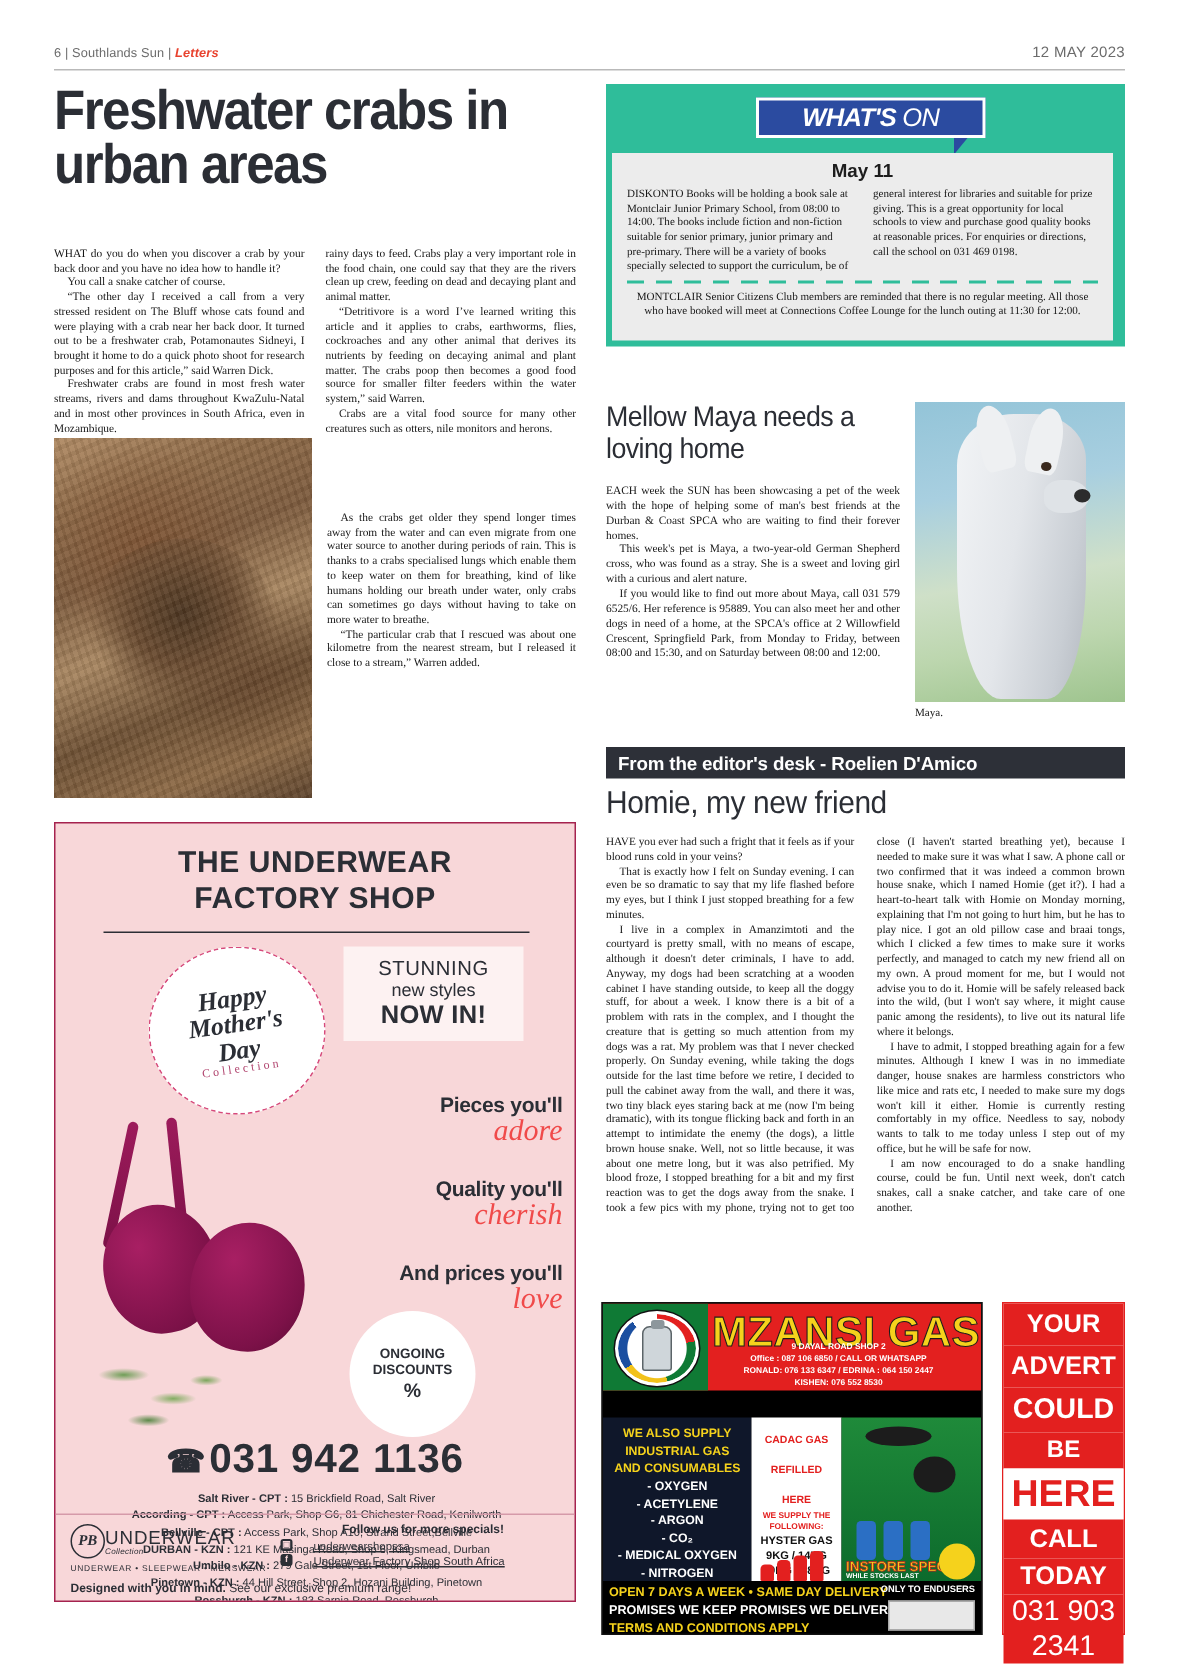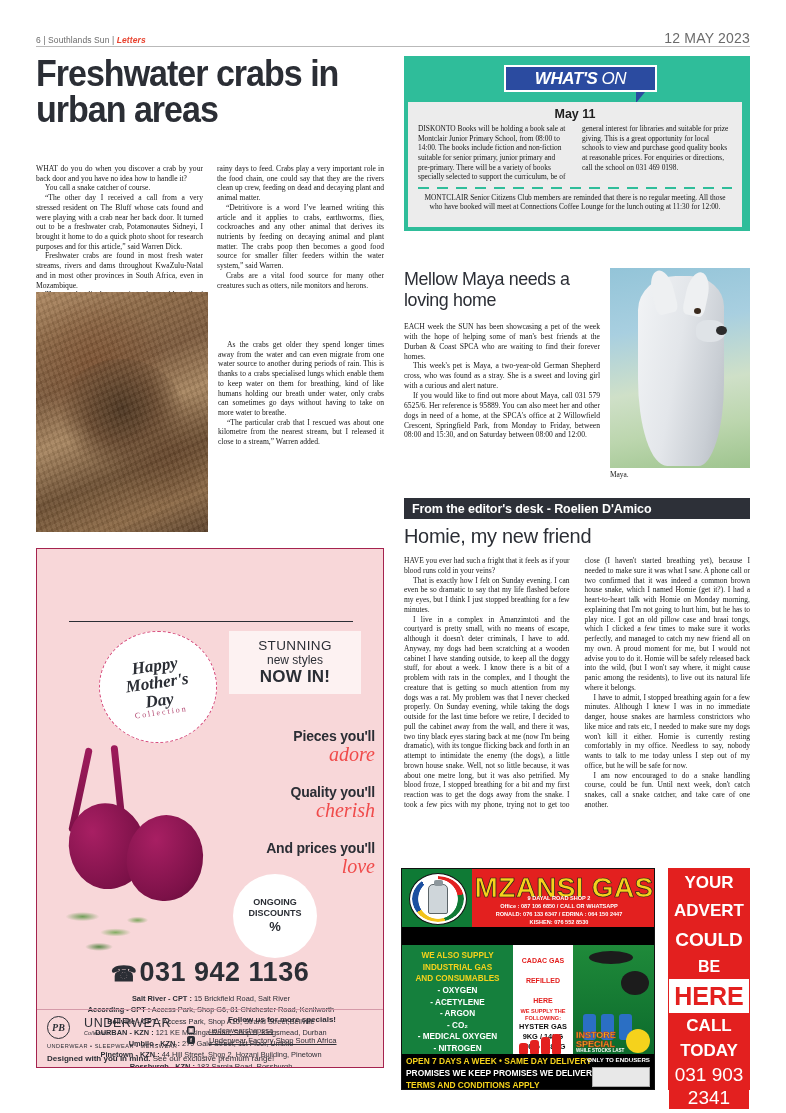--- a/index.html
+++ b/index.html
@@ -12,21 +12,21 @@
   .page { position: relative; width: 786px; height: 1113px; }
 
   
   .masthead {
     position: absolute; left: 36px; top: 30px; width: 714px; height: 16px;
     display: flex; justify-content: space-between; align-items: baseline;
     font-family: "Liberation Sans", sans-serif;
   }
   .mh-left { font-size: 8.5px; color: #6b6b6b; letter-spacing: .1px; }
   .mh-left .sec { color: #e8422e; font-style: italic; font-weight: bold; }
-  .mh-right { font-size: 14px; color: #6b6b6b; letter-spacing: .2px; text-align: right; }
+  .mh-right { font-size: 10px; color: #6b6b6b; letter-spacing: .2px; text-align: right; }
   .mh-rule {
     position: absolute; left: 36px; top: 46px; width: 714px;
     border-top: 1.2px solid #b9b9b9;
   }
 
   
   .headline {
     position: absolute; left: 36px; top: 56px; width: 345px;
     font-family: "Liberation Sans", sans-serif;
     font-weight: bold; font-size: 37px; line-height: 0.98;
@@ -95,21 +95,21 @@
     display: flex; align-items: center; justify-content: center;
   }
   .uw-badge-txt {
     font-family: "Liberation Serif", serif; font-style: italic;
     color: #2b2e35; font-size: 17px; line-height: 1.02;
     text-align: center; font-weight: bold; transform: rotate(-8deg);
   }
   .uw-badge-txt .sm { font-size: 8px; font-style: normal; letter-spacing: 2px;
     display: block; color: #b1456f; font-weight: normal; }
   .uw-stun {
-    position: absolute; left: 192px; top: 82px; width: 132px; height: 63px;
+    position: absolute; left: 192px; top: 82px; width: 120px; height: 63px;
     background: #fdf2f2; display: flex; flex-direction: column;
     align-items: center; justify-content: center;
     font-family: "Liberation Sans", sans-serif; color: #2b2e35;
   }
   .uw-stun .l1 { font-size: 13.5px; letter-spacing: .4px; }
   .uw-stun .l2 { font-size: 12px; }
   .uw-stun .l3 { font-size: 17px; font-weight: bold; letter-spacing: .2px; }
   .uw-bra {
     position: absolute; left: 16px; top: 196px; width: 162px; height: 210px;
   }
@@ -161,21 +161,21 @@
     text-align: center; font-family: "Liberation Sans", sans-serif;
     font-size: 7.4px; line-height: 1.52; color: #2b2e35;
   }
   .uw-addr b { font-weight: bold; }
   .uw-foot {
     position: absolute; left: 0; bottom: 0; width: 100%; height: 58px;
     border-top: 1px solid #d59aa9; padding: 5px 10px 0 10px;
   }
   .uw-logo {
     position: absolute; left: 10px; top: 6px;
-    display: flex; align-items: flex-start; gap: 14px;
+    display: flex; align-items: center; gap: 0;
   }
   .uw-logo .circ {
     width: 23px; height: 23px; border-radius: 50%; border: 1.4px solid #2b2e35;
     display:flex; align-items:center; justify-content:center;
     font-family: "Liberation Serif", serif; font-style: italic;
     font-weight: bold; font-size: 10px; color: #2b2e35;
   }
   .uw-logo .wm { font-family: "Liberation Sans", sans-serif; font-size: 12.5px;
     letter-spacing: .6px; color: #2b2e35; }
   .uw-logo .wm small { display: block; font-size: 5.4px; letter-spacing: .2px;
@@ -348,21 +348,21 @@
     font-size: 5.6px; line-height: 1.42; color: #fff;
   }
   .gas-yellow {
     position: absolute; left: 0; top: 58px; width: 100%; height: 18px;
     background: #f5d21c; display:flex; align-items:center; justify-content:center;
     font-family: "Liberation Sans", sans-serif; font-weight: bold;
     font-size: 10.5px; color: #d31f1f;
   }
   .gas-mid { position: absolute; left: 0; top: 76px; width: 100%; height: 111px; display: flex; }
   .gas-mid .c1 {
-    width: 111px; background: #15803d; color: #f5d21c; padding: 5px 2px 0;
+    width: 99px; background: #0f172a; color: #f5d21c; padding: 5px 2px 0;
     text-align: center; font-family: "Liberation Sans", sans-serif;
     font-weight: bold; font-size: 8.2px; line-height: 1.42;
   }
   .gas-mid .c1 .wh { color: #fff; }
   .gas-mid .c2 {
     width: 60px; background: #fff; text-align:center; position: relative;
     font-family: "Liberation Sans", sans-serif; font-weight: bold;
   }
   .gas-mid .c2 .cad { color: #e3201f; font-size: 7px; line-height: 1.12; padding-top: 12px; }
   .gas-mid .c2 .sup { color: #e3201f; font-size: 5.6px; margin-top: 4px; line-height: 1.1;}
@@ -466,20 +466,24 @@
   </div>
 
   <div class="crab-photo"></div>
 
   <div class="crab-txt-right">
     <p>As the crabs get older they spend longer times away from the water and can even migrate from one water source to another during periods of rain. This is thanks to a crabs specialised lungs which enable them to keep water on them for breathing, kind of like humans holding our breath under water, only crabs can sometimes go days without having to take on more water to breathe.</p>
     <p>“The particular crab that I rescued was about one kilometre from the nearest stream, but I released it close to a stream,” Warren added.</p>
   </div>
 
   <div class="uw-ad">
+    <div class="uw-title">
+      <div>THE UNDERWEAR</div>
+      <div>FACTORY SHOP</div>
+    </div>
     <div class="uw-rule"></div>
 
     <div class="uw-flower"></div>
     <div class="uw-badge">
       <div class="uw-badge-txt">
         <span>Happy</span><br>
         <span>Mother's</span><br>
         <span>Day</span>
         <span class="sm">Collection</span>
       </div>

